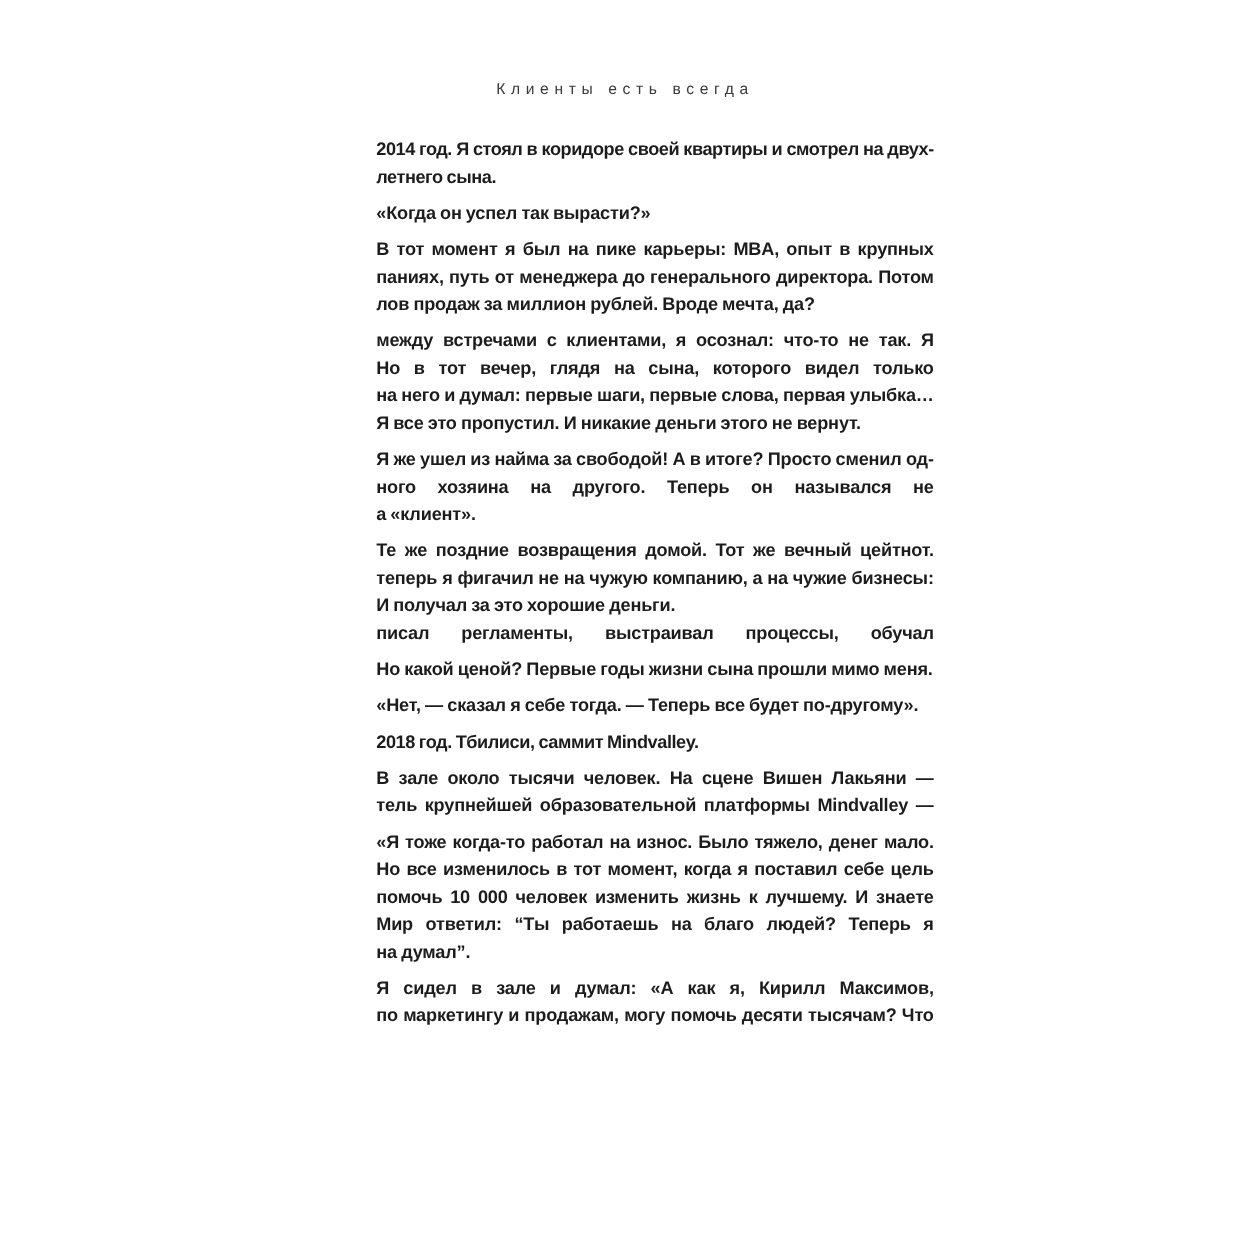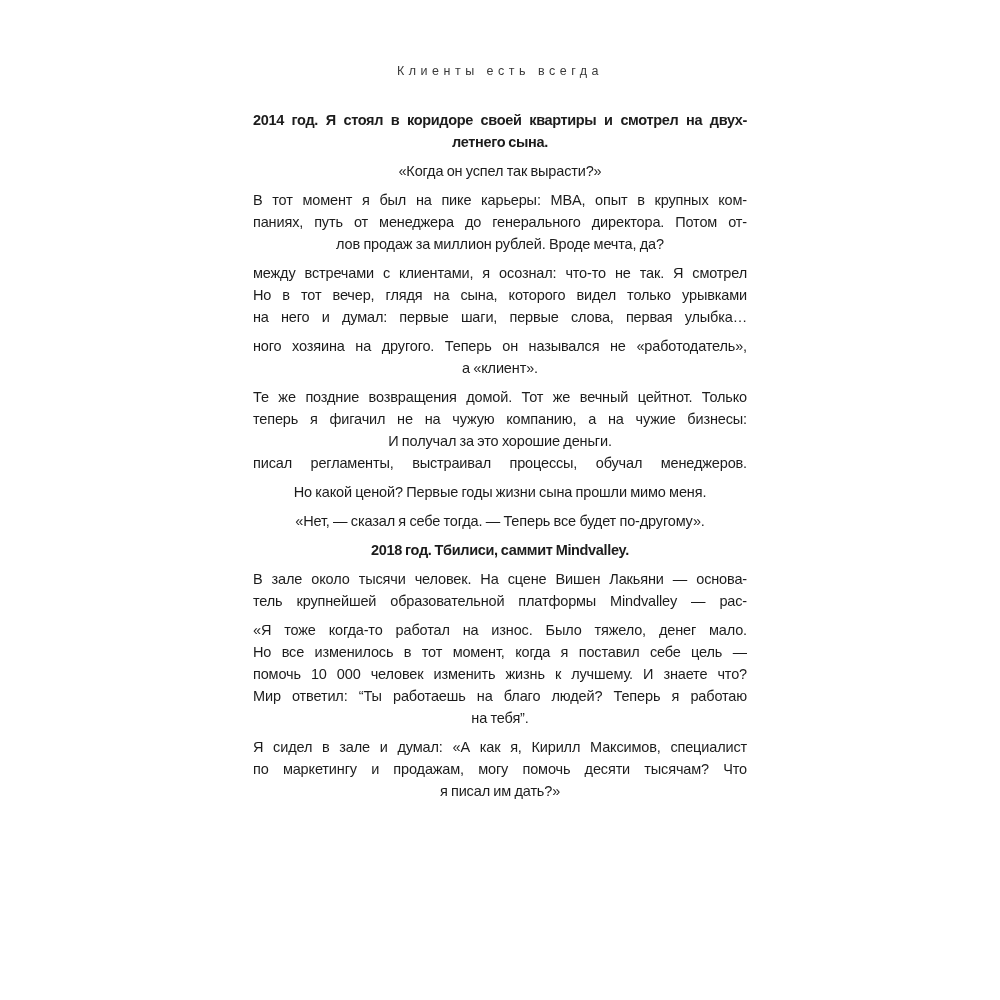--- a/index.html
+++ b/index.html
@@ -32,38 +32,40 @@
     top: 109px;
     width: 494px;
     font-size: 14.5px;
     line-height: 22px;
     word-spacing: -0.5px;
     letter-spacing: -0.15px;
   }
   .para {
     margin: 0 0 7px 0;
     padding: 0;
+    font-weight: bold;
   }
   .para.bold {
     font-weight: bold;
     letter-spacing: -0.35px;
   }
   .line {
     display: block;
     height: 22px;
     overflow: hidden;
     hyphens: none;
     white-space: normal;
+    margin-left: 48px;
   }
   .line.justified {
     text-align: justify;
     text-align-last: justify;
   }
   .line.last {
-    text-align: center;
+    text-align: left;
   }
   .page-number {
     position: absolute;
     top: 913px;
     left: 0;
     right: 0;
     text-align: center;
     font-size: 15px;
     color: #1c1c1c;
   }
@@ -85,22 +87,24 @@
       </p>
       <p class="para">
         <span class="line justified">В тот момент я был на пике карьеры: MBA, опыт в крупных ком-</span>
         <span class="line justified">паниях, путь от менеджера до генерального директора. Потом от-</span>
         <span class="line last">лов продаж за миллион рублей. Вроде мечта, да?</span>
       </p>
       <p class="para">
         <span class="line justified">между встречами с клиентами, я осознал: что-то не так. Я смотрел</span>
         <span class="line justified">Но в тот вечер, глядя на сына, которого видел только урывками</span>
         <span class="line justified">на него и думал: первые шаги, первые слова, первая улыбка…</span>
+        <span class="line last">Я все это пропустил. И никакие деньги этого не вернут.</span>
       </p>
       <p class="para">
+        <span class="line justified">Я же ушел из найма за свободой! А в итоге? Просто сменил од-</span>
         <span class="line justified">ного хозяина на другого. Теперь он назывался не «работодатель»,</span>
         <span class="line last">а «клиент».</span>
       </p>
       <p class="para">
         <span class="line justified">Те же поздние возвращения домой. Тот же вечный цейтнот. Только</span>
         <span class="line justified">теперь я фигачил не на чужую компанию, а на чужие бизнесы:</span>
         <span class="line last">И получал за это хорошие деньги.</span>
         <span class="line justified">писал регламенты, выстраивал процессы, обучал менеджеров.</span>
       </p>
       <p class="para">
@@ -114,21 +118,21 @@
       </p>
       <p class="para">
         <span class="line justified">В зале около тысячи человек. На сцене Вишен Лакьяни — основа-</span>
         <span class="line justified">тель крупнейшей образовательной платформы Mindvalley — рас-</span>
       </p>
       <p class="para">
         <span class="line justified">«Я тоже когда-то работал на износ. Было тяжело, денег мало.</span>
         <span class="line justified">Но все изменилось в тот момент, когда я поставил себе цель —</span>
         <span class="line justified">помочь 10 000 человек изменить жизнь к лучшему. И знаете что?</span>
         <span class="line justified">Мир ответил: “Ты работаешь на благо людей? Теперь я работаю</span>
-        <span class="line last">на тебя”.</span>
+        <span class="line last">на думал”.</span>
       </p>
       <p class="para">
         <span class="line justified">Я сидел в зале и думал: «А как я, Кирилл Максимов, специалист</span>
         <span class="line justified">по маркетингу и продажам, могу помочь десяти тысячам? Что</span>
         <span class="line last">я писал им дать?»</span>
       </p>
     </div>
 
   <div class="page-number">8</div>
 

